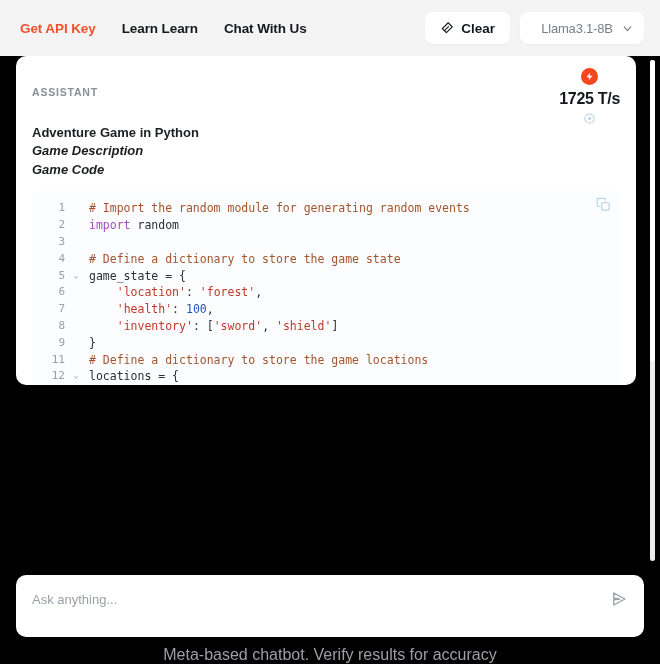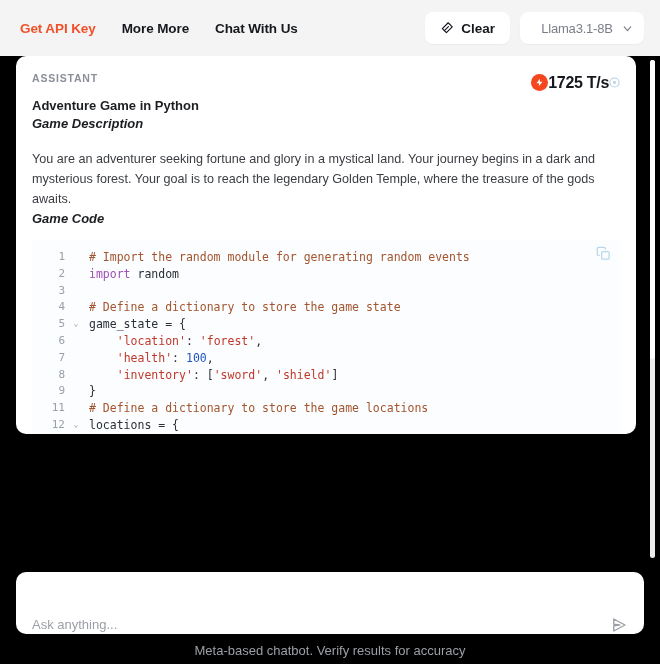--- a/index.html
+++ b/index.html
@@ -171,21 +171,23 @@
 
   .asst-head {
     display: flex;
     align-items: center;
   }
 
   .tps {
     margin-left: auto;
     display: flex;
     align-items: center;
+    gap: 5px;
     margin-top: -4px;
+    flex-direction: column;
   }
 
   .bolt-badge {
     width: 17px;
     height: 17px;
     border-radius: 50%;
     background: #f4471f;
     display: flex;
     align-items: center;
     justify-content: center;
@@ -317,21 +319,21 @@
   .composer-wrap {
     flex: 0 0 auto;
     padding: 10px 16px 0 16px;
   }
 
   .composer {
     background: #ffffff;
     border-radius: 10px;
     height: 62px;
     display: flex;
-    align-items: flex-end;
+    align-items: flex-start;
     padding: 14px 16px 0 16px;
   }
 
   .composer-input {
     flex: 1;
     border: none;
     outline: none;
     font-family: inherit;
     font-size: 13px;
     color: #35383d;
@@ -348,34 +350,34 @@
     border: none;
     padding: 0;
     cursor: pointer;
     flex: 0 0 18px;
     margin-top: 1px;
   }
   .send-btn svg { width: 18px; height: 18px; display: block; }
 
   .footer-note {
     text-align: center;
-    font-size: 13px;
+    font-size: 16px;
     color: #9b9fa6;
-    padding: 9px 0 6px 0;
+    padding: 9px 0 0 0;
   }
 </style>
 </head>
 <body>
 
 <div class="app">
 
   <div class="header">
     <div class="nav">
       <span class="nav-link accent">Get API Key</span>
-      <span class="nav-link">More More</span>
+      <span class="nav-link">Learn Learn</span>
       <span class="nav-link">Chat With Us</span>
     </div>
 
     <div class="header-right">
       <button class="clear-btn">
         <span>
           <svg class="eraser-icon" viewBox="0 0 24 24" fill="none" stroke="#15181c" stroke-width="2" stroke-linecap="round" stroke-linejoin="round">
             <path d="M14 3 L21 10 L11 20 L4 13 Z"></path>
             <path d="M7.5 16.5 L14.5 9.5"></path>
           </svg>
@@ -412,21 +414,20 @@
               <svg class="info-icon" viewBox="0 0 24 24" fill="none" stroke="#8fb4cf" stroke-width="2.2">
                 <circle cx="12" cy="12" r="10"></circle>
                 <circle cx="12" cy="12" r="3.2" fill="#8fb4cf" stroke="none"></circle>
               </svg>
             </span>
           </div>
         </div>
 
         <div class="md-h">Adventure Game in Python</div>
         <div class="md-h-tight">Game Description</div>
-        <div class="md-p">You are an adventurer seeking fortune and glory in a mystical land. Your journey begins in a dark and mysterious forest. Your goal is to reach the legendary Golden Temple, where the treasure of the gods awaits.</div>
         <div class="md-h-tight">Game Code</div>
 
         <div class="code-block">
           <span class="copy-code">
             <svg viewBox="0 0 24 24" fill="none" stroke="#b9d6ea" stroke-width="2" stroke-linecap="round" stroke-linejoin="round">
               <rect x="9" y="9" width="12" height="12" rx="2"></rect>
               <path d="M5 15 H4 a2 2 0 0 1-2-2 V4 a2 2 0 0 1 2-2 h9 a2 2 0 0 1 2 2 v1"></path>
             </svg>
           </span>
           <table class="code-table">

